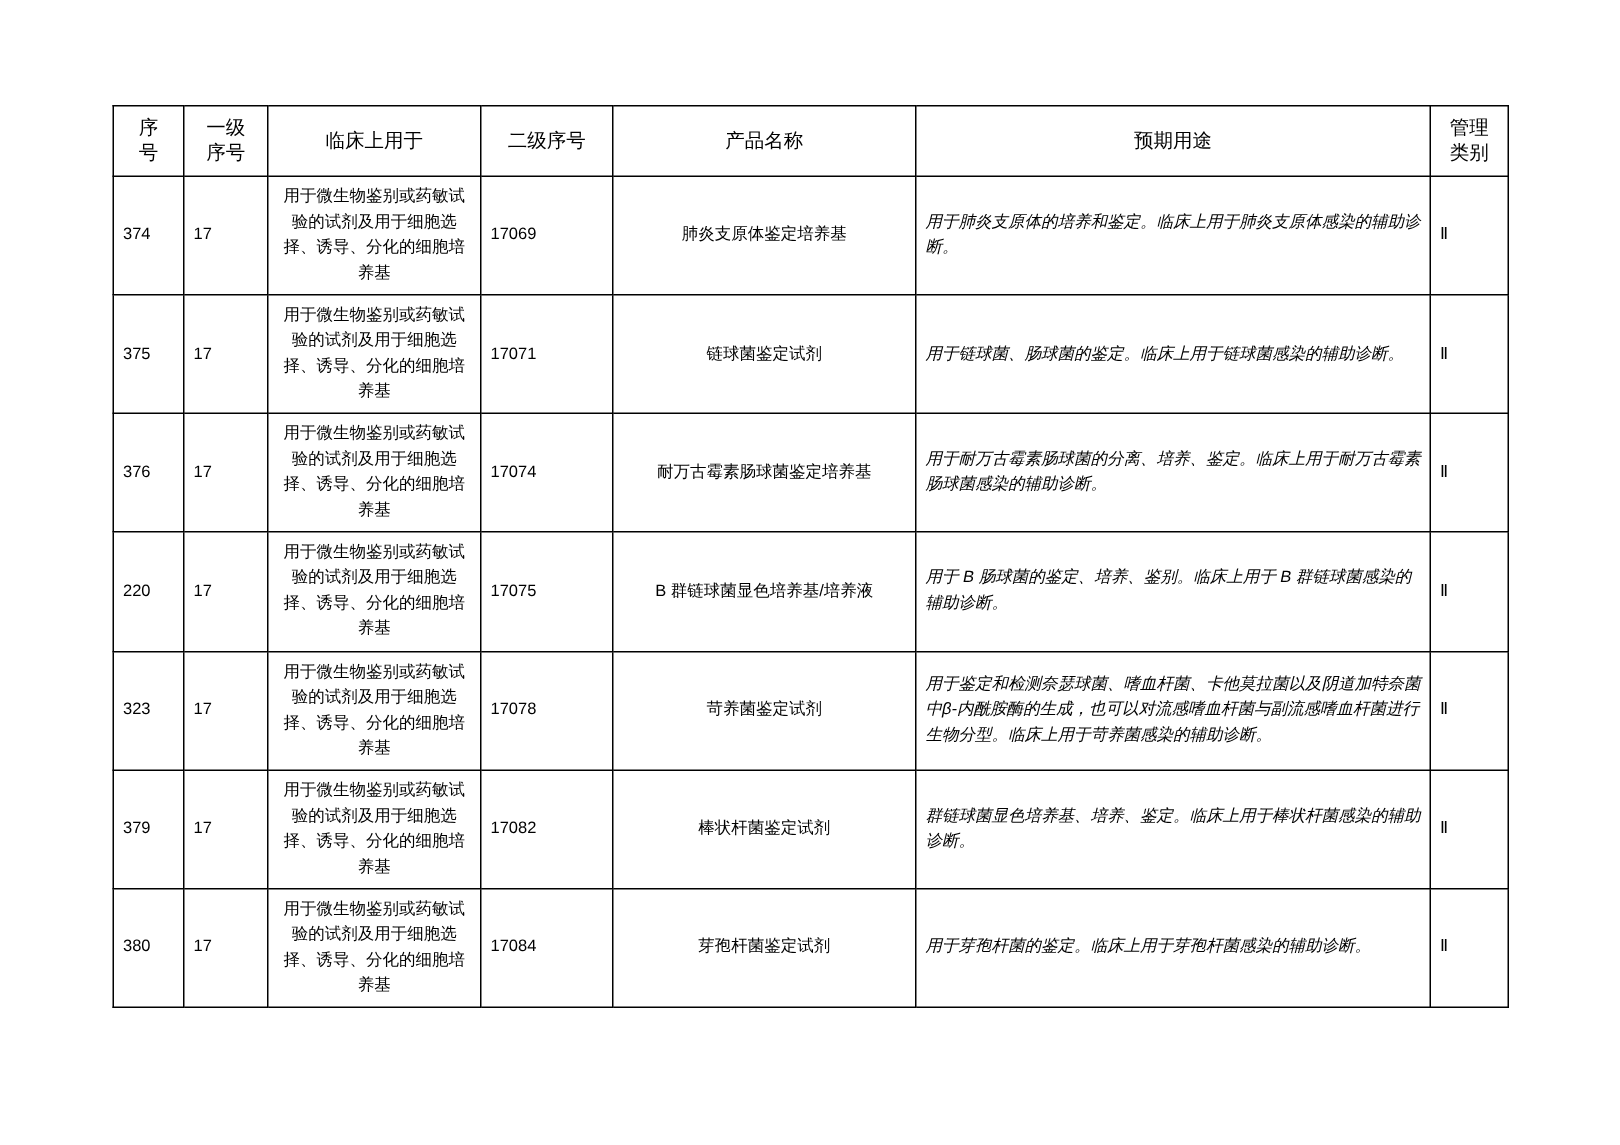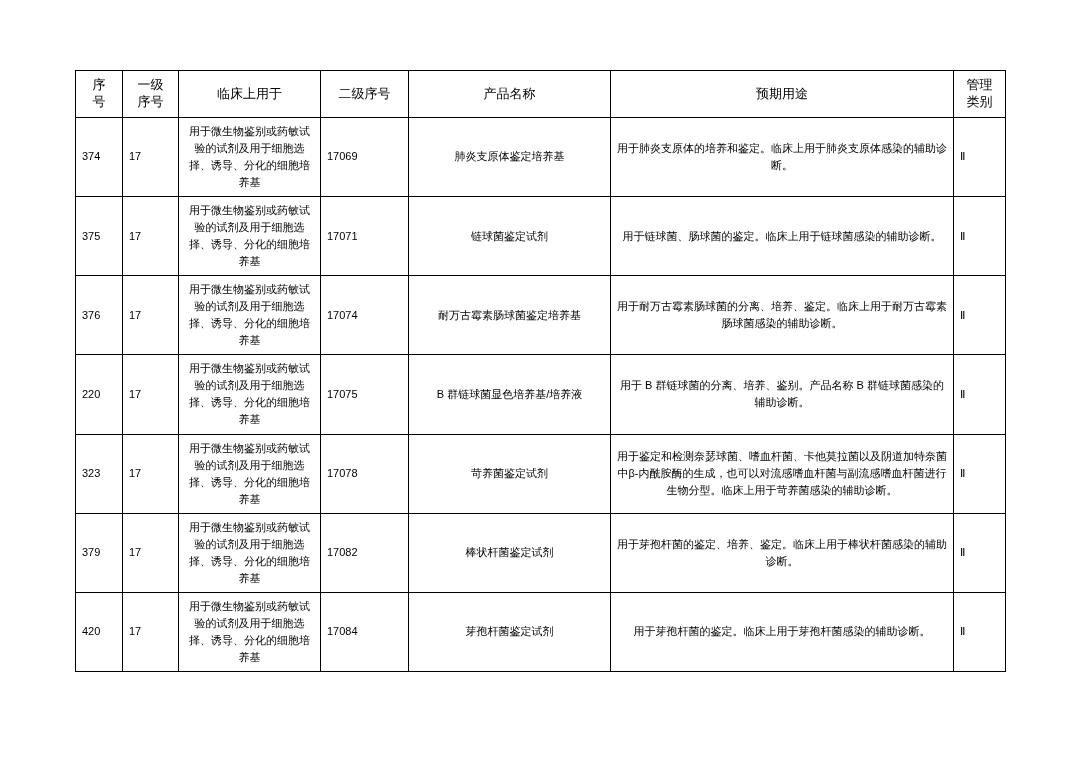--- a/index.html
+++ b/index.html
@@ -63,24 +63,25 @@
     text-align: center;
     font-size: 12.5px;
     line-height: 1.6;
     padding: 4px 5px;
   }
   td.name {
     text-align: center;
     padding-left: 9px;
   }
   td.use {
-    text-align: center;
+    text-align: left;
     padding-left: 8px;
     padding-right: 8px;
     line-height: 1.62;
+    font-style: italic;
   }
   td.mgmt {
     font-size: 12px;
   }
   .hdr-two-line {
     display: block;
     line-height: 1.3;
   }
 </style>
 </head>
@@ -145,43 +146,43 @@
           <td class="name">耐万古霉素肠球菌鉴定培养基</td>
           <td class="use">用于耐万古霉素肠球菌的分离、培养、鉴定。临床上用于耐万古霉素肠球菌感染的辅助诊断。</td>
           <td class="mgmt">Ⅱ</td>
         </tr>
         <tr>
           <td class="seq">220</td>
           <td class="lvl1seq">17</td>
           <td class="cat">用于微生物鉴别或药敏试验的试剂及用于细胞选择、诱导、分化的细胞培养基</td>
           <td class="lvl2seq">17075</td>
           <td class="name">B 群链球菌显色培养基/培养液</td>
-          <td class="use">用于 B 群链球菌的分离、培养、鉴别。产品名称 B 群链球菌感染的辅助诊断。</td>
+          <td class="use">用于 B 肠球菌的鉴定、培养、鉴别。临床上用于 B 群链球菌感染的辅助诊断。</td>
           <td class="mgmt">Ⅱ</td>
         </tr>
         <tr>
           <td class="seq">323</td>
           <td class="lvl1seq">17</td>
           <td class="cat">用于微生物鉴别或药敏试验的试剂及用于细胞选择、诱导、分化的细胞培养基</td>
           <td class="lvl2seq">17078</td>
           <td class="name">苛养菌鉴定试剂</td>
           <td class="use">用于鉴定和检测奈瑟球菌、嗜血杆菌、卡他莫拉菌以及阴道加特奈菌中β-内酰胺酶的生成，也可以对流感嗜血杆菌与副流感嗜血杆菌进行生物分型。临床上用于苛养菌感染的辅助诊断。</td>
           <td class="mgmt">Ⅱ</td>
         </tr>
         <tr>
           <td class="seq">379</td>
           <td class="lvl1seq">17</td>
           <td class="cat">用于微生物鉴别或药敏试验的试剂及用于细胞选择、诱导、分化的细胞培养基</td>
           <td class="lvl2seq">17082</td>
           <td class="name">棒状杆菌鉴定试剂</td>
-          <td class="use">用于芽孢杆菌的鉴定、培养、鉴定。临床上用于棒状杆菌感染的辅助诊断。</td>
+          <td class="use">群链球菌显色培养基、培养、鉴定。临床上用于棒状杆菌感染的辅助诊断。</td>
           <td class="mgmt">Ⅱ</td>
         </tr>
         <tr>
-          <td class="seq">420</td>
+          <td class="seq">380</td>
           <td class="lvl1seq">17</td>
           <td class="cat">用于微生物鉴别或药敏试验的试剂及用于细胞选择、诱导、分化的细胞培养基</td>
           <td class="lvl2seq">17084</td>
           <td class="name">芽孢杆菌鉴定试剂</td>
           <td class="use">用于芽孢杆菌的鉴定。临床上用于芽孢杆菌感染的辅助诊断。</td>
           <td class="mgmt">Ⅱ</td>
         </tr>
       </tbody>
     </table>
   </div>

